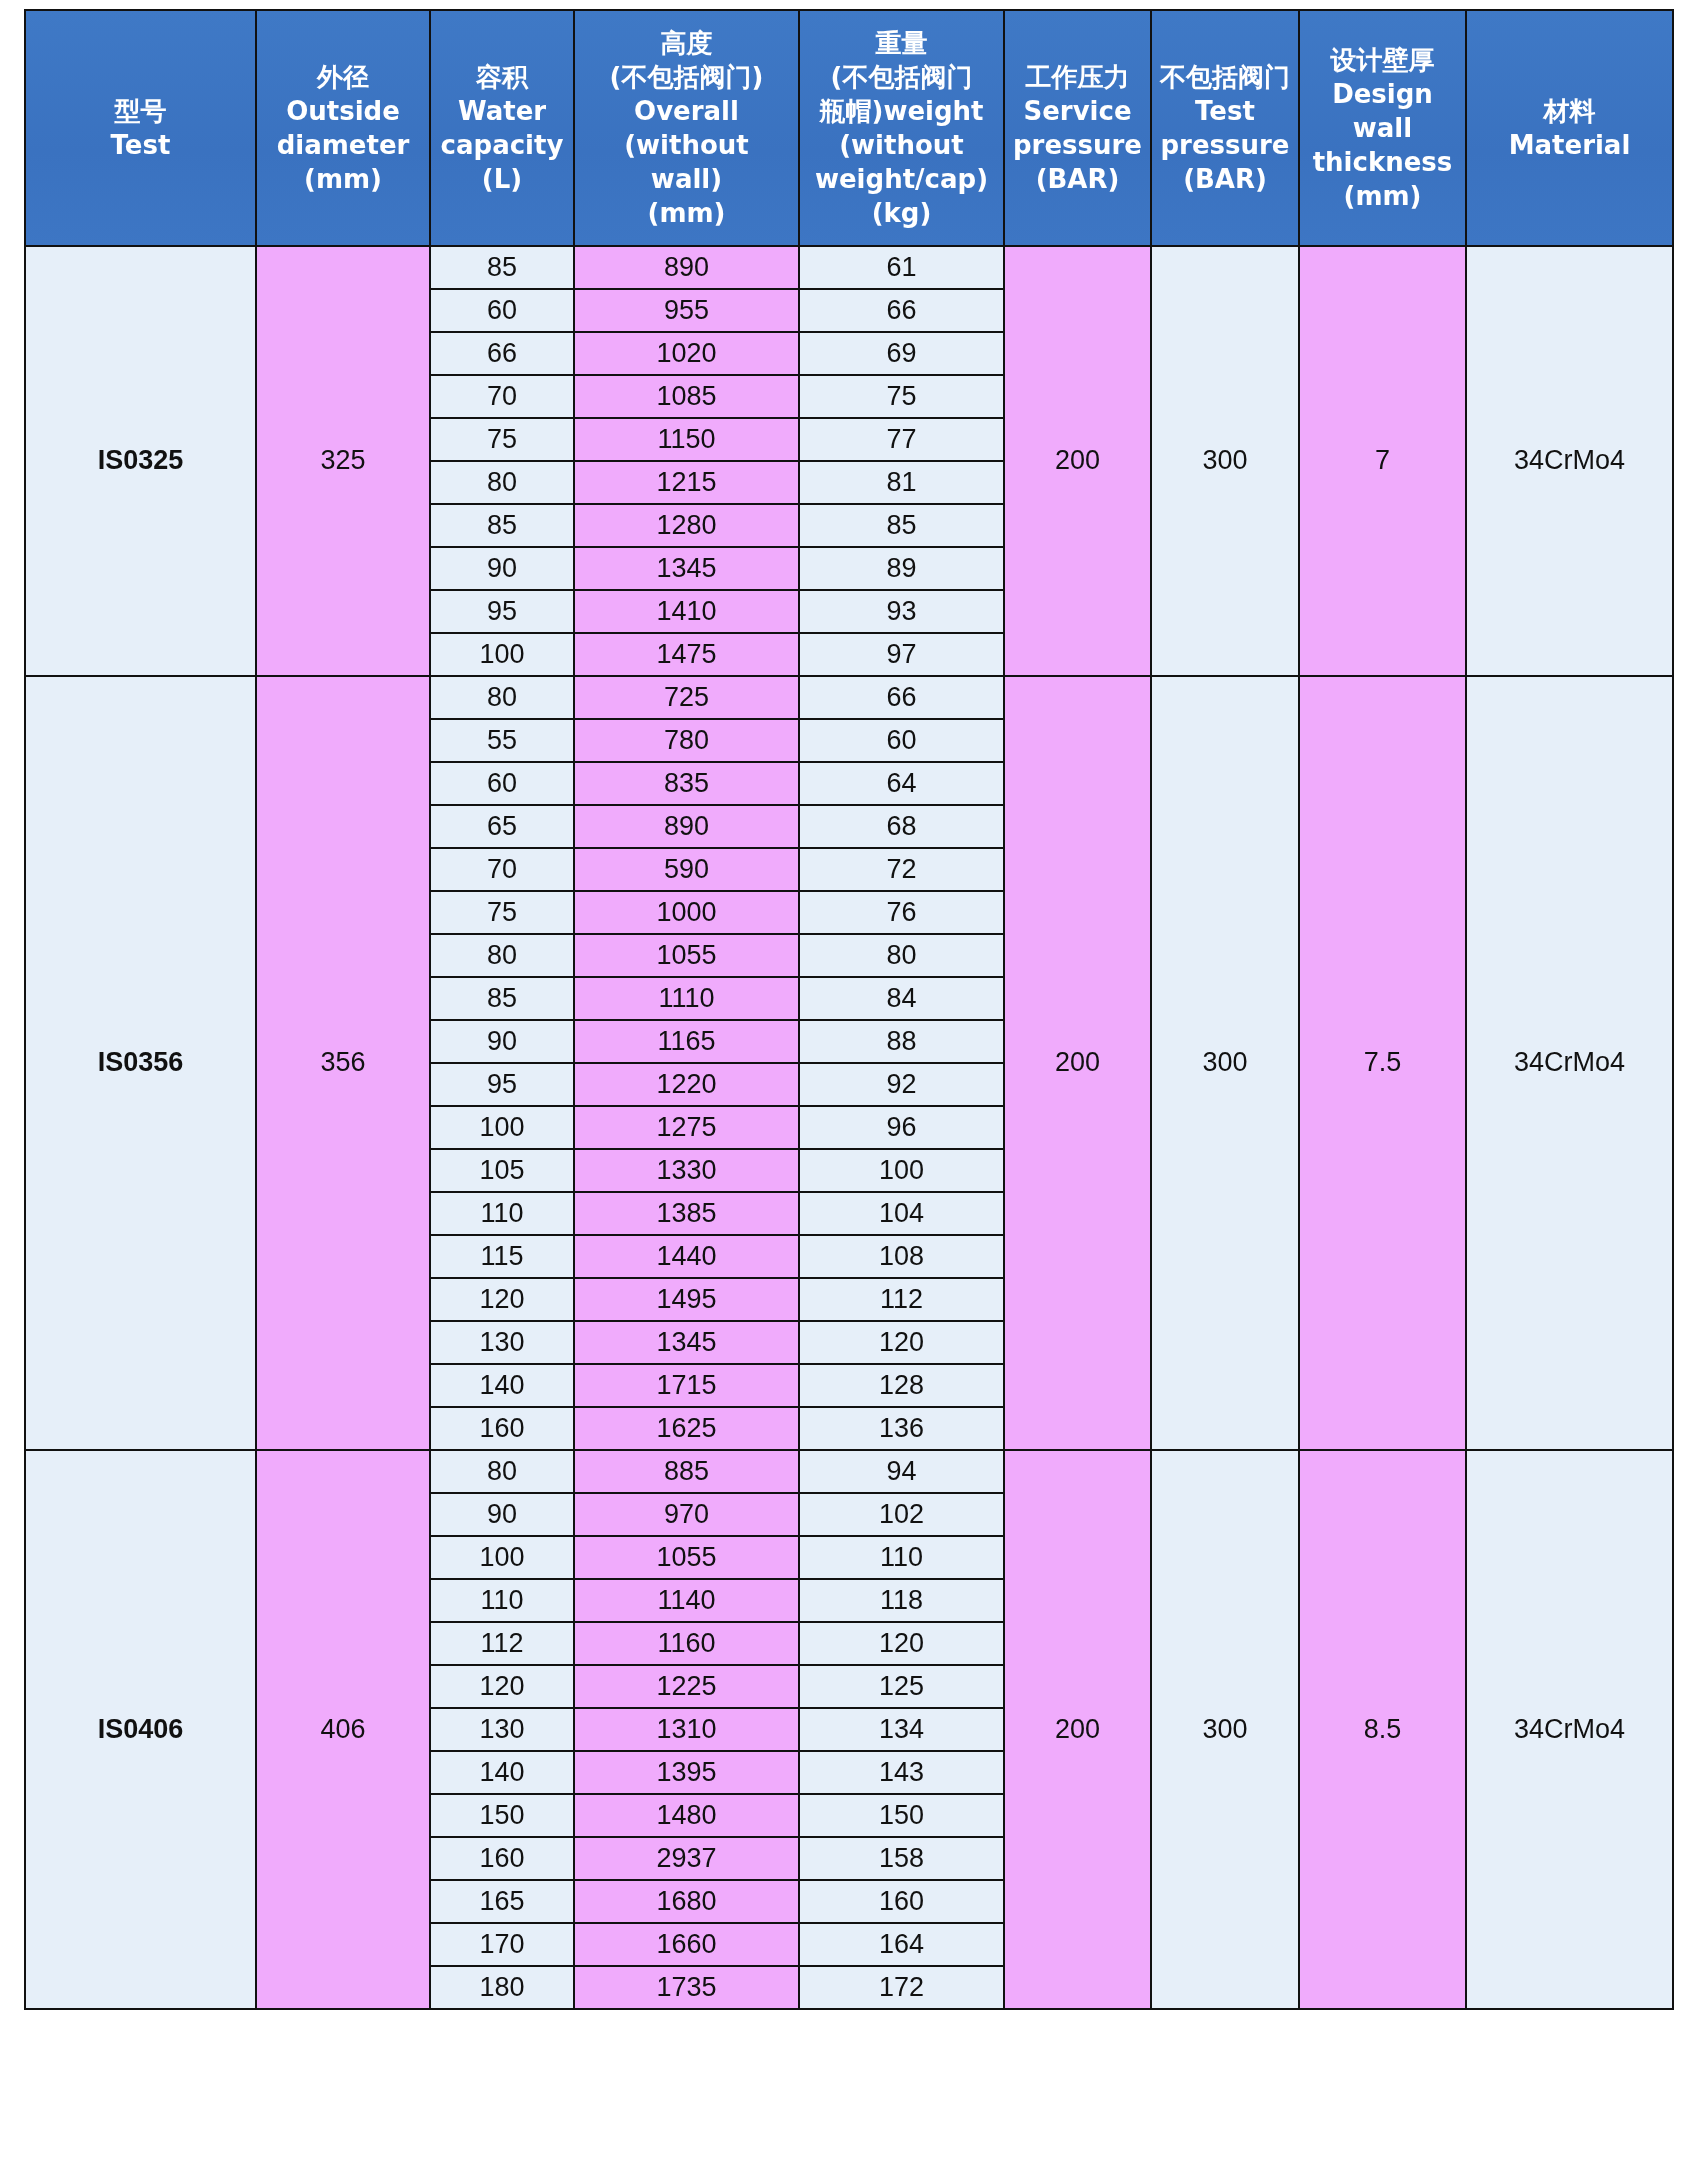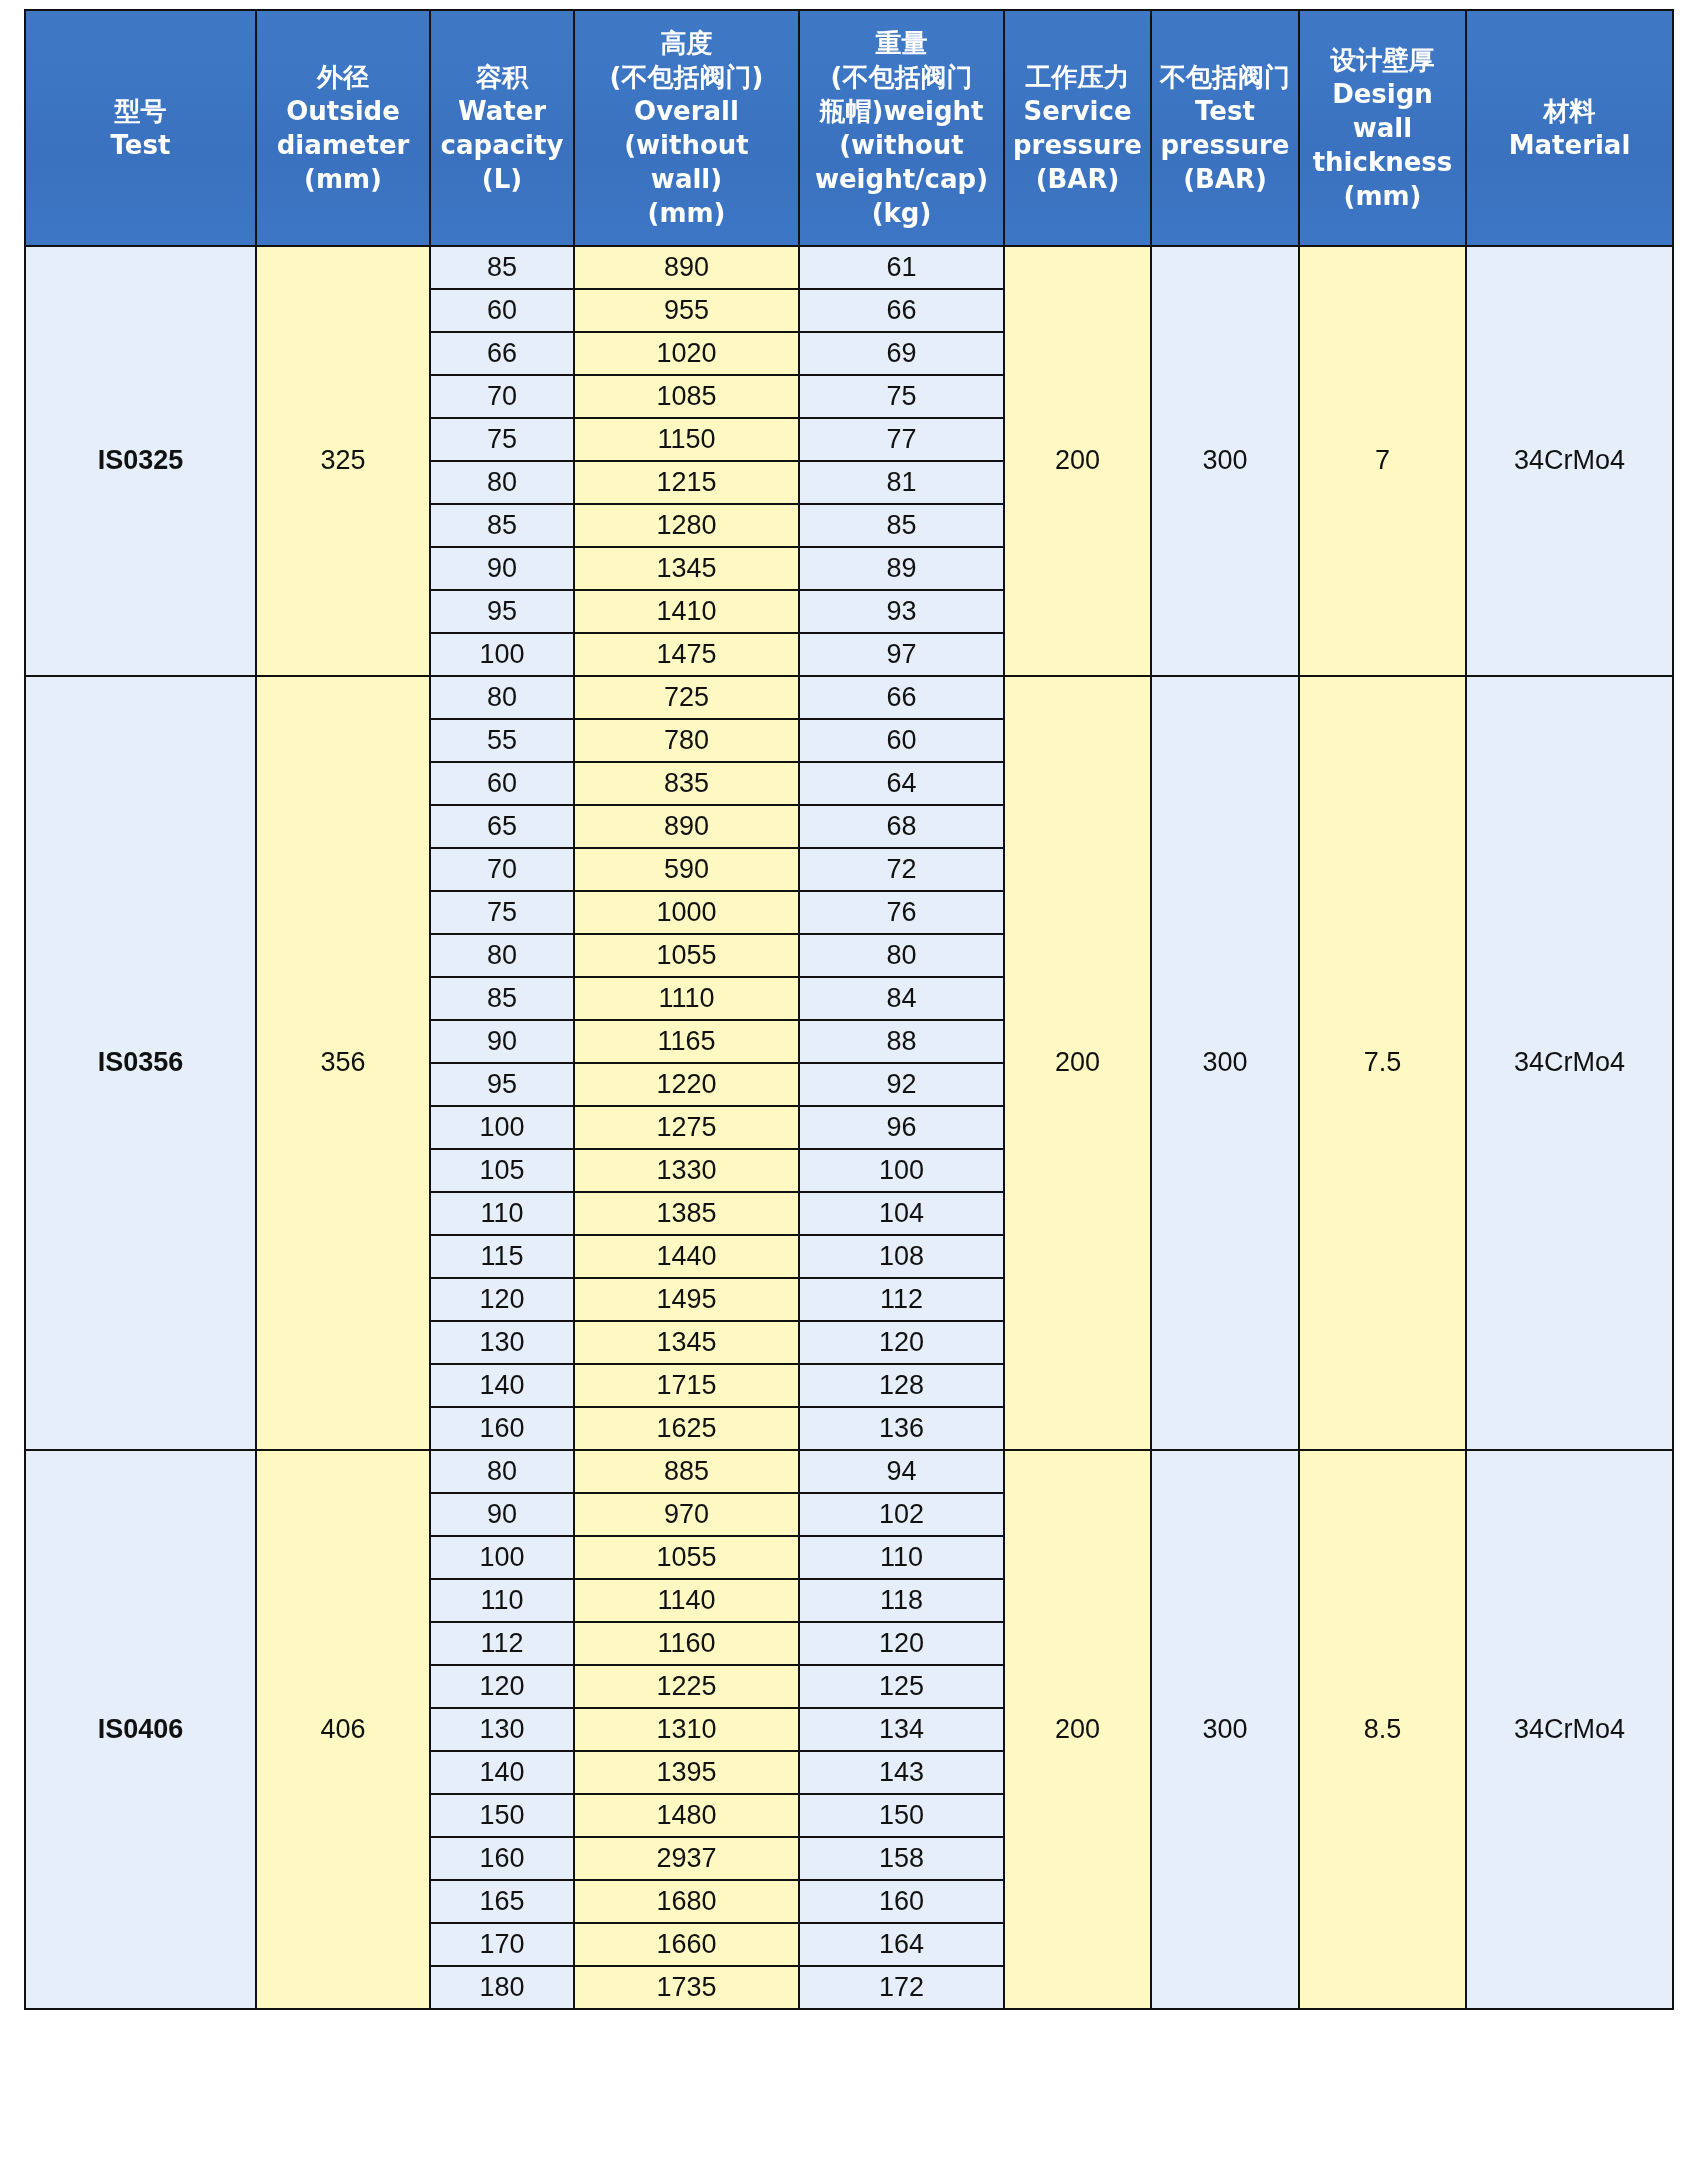--- a/index.html
+++ b/index.html
@@ -22,21 +22,21 @@
     font-size:26px; line-height:34px;
     height:234px;
   }
   table.spec thead th .cn { display:block; }
   table.spec thead th .en { display:block; }
   table.spec tbody td {
     height:41px; font-size:27px; color:#111;
     font-family:"Liberation Sans", sans-serif;
   }
   td.tint { background:#e6eff9; }
-  td.white { background:#fef9c3; }
+  td.white { background:#f0abfc; }
   td.type-cell { font-weight:bold; font-size:29px;margin-left:28px; }
   td.merged { font-size:28px; }
   td.mat { font-size:27px; }
 </style>
 </head>
 <body>
 
 <table class="spec">
   <colgroup>
     <col style="width:231px">

